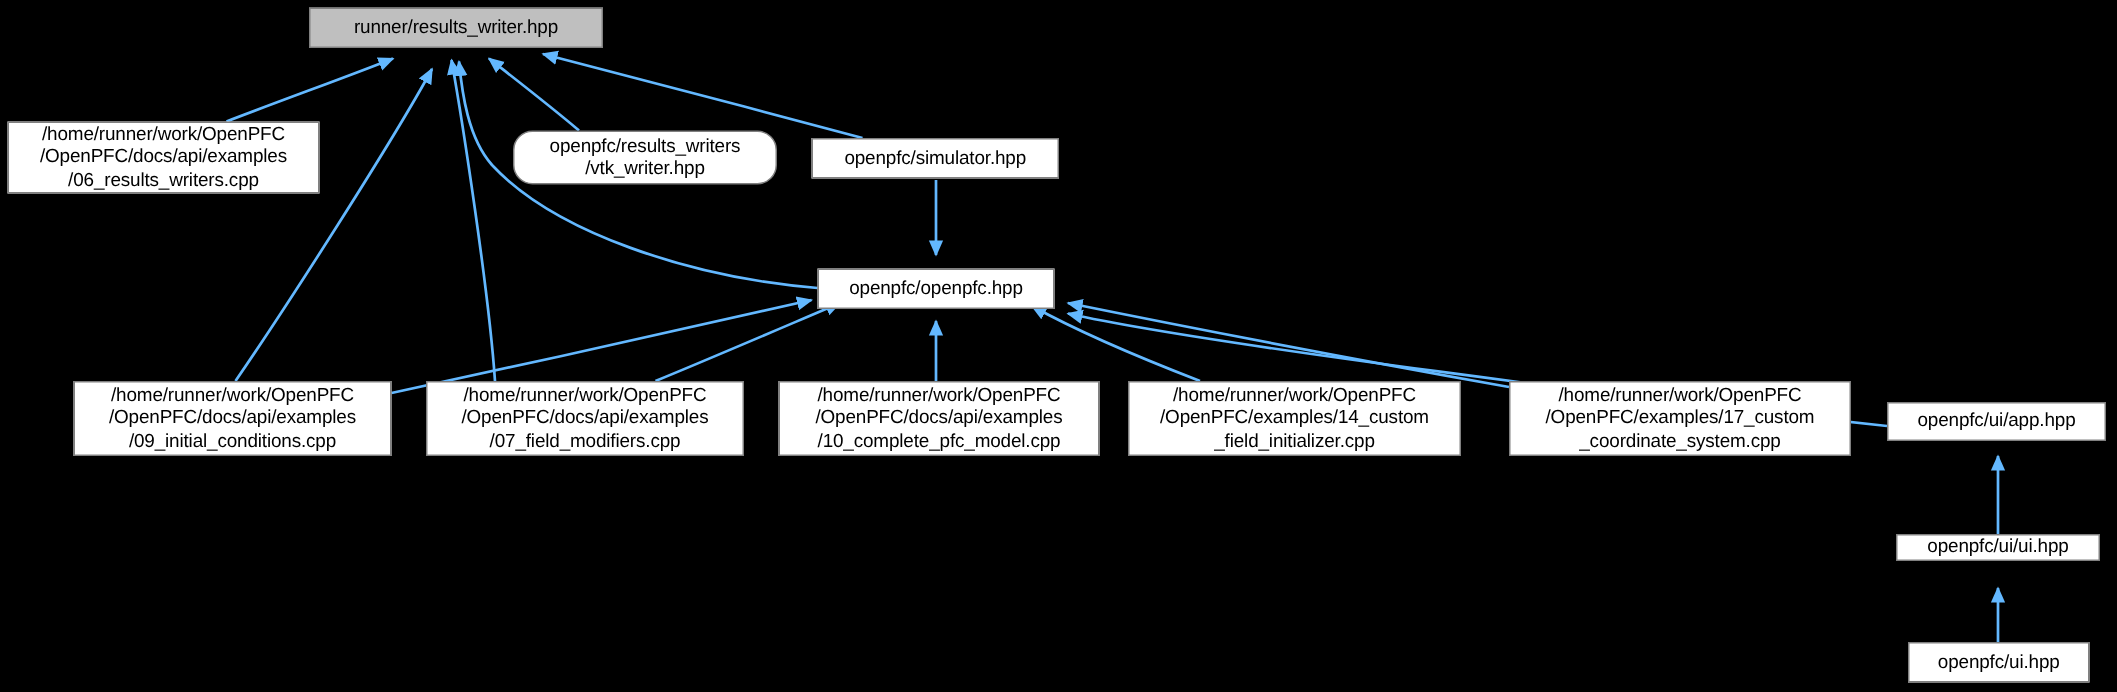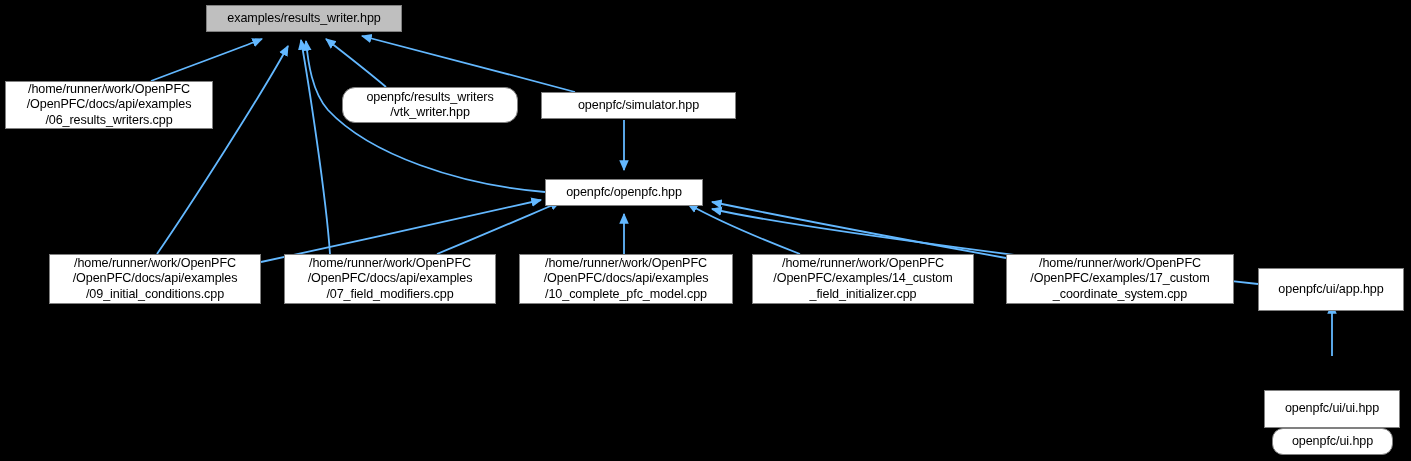--- a/index.html
+++ b/index.html
@@ -68,40 +68,40 @@
       <path d="M 261,262 C 349,243 486,213 541,200" fill="none" stroke="#63b8ff" stroke-width="1.8" marker-end="url(#arrowhead)"></path>
       <path d="M 437,254 C 476,238 527,216 560,202" fill="none" stroke="#63b8ff" stroke-width="1.8" marker-end="url(#arrowhead)"></path>
       <path d="M 624,254 L 624,214" fill="none" stroke="#63b8ff" stroke-width="1.8" marker-end="url(#arrowhead)"></path>
       <path d="M 800,254 C 756,237 715,219 688,204" fill="none" stroke="#63b8ff" stroke-width="1.8" marker-end="url(#arrowhead)"></path>
       <path d="M 1006,258 C 900,239 776,215 712,202" fill="none" stroke="#63b8ff" stroke-width="1.8" marker-end="url(#arrowhead)"></path>
       <path d="M 1258,284 C 1100,267 800,229 712,209" fill="none" stroke="#63b8ff" stroke-width="1.8" marker-end="url(#arrowhead)"></path>
       <path d="M 1332,356 L 1332,304" fill="none" stroke="#63b8ff" stroke-width="1.8" marker-end="url(#arrowhead)"></path>
       <path d="M 1332,428 L 1332,392" fill="none" stroke="#63b8ff" stroke-width="1.8" marker-end="url(#arrowhead)"></path>
     </svg>
   <div id="node-layer">
-      <div class="node-box root" style="left: 206px; top: 5px; width: 196px; height: 27px;"><span class="node-label">examples/results_writer.hpp</span></div>
+      <div class="node-box root" style="left: 206px; top: 5px; width: 196px; height: 27px;"><span class="node-label">runner/results_writer.hpp</span></div>
       <div class="node-box" style="left: 5px; top: 81px; width: 208px; height: 48px;"><span class="node-label">/home/runner/work/OpenPFC
 /OpenPFC/docs/api/examples
 /06_results_writers.cpp</span></div>
       <div class="node-box" style="left: 342px; top: 87px; width: 176px; height: 36px; border-radius: 13px;"><span class="node-label">openpfc/results_writers
 /vtk_writer.hpp</span></div>
-      <div class="node-box" style="left: 541px; top: 92px; width: 195px; height: 27px;"><span class="node-label">openpfc/simulator.hpp</span></div>
+      <div class="node-box" style="left: 541px; top: 92px; width: 165px; height: 27px;"><span class="node-label">openpfc/simulator.hpp</span></div>
       <div class="node-box" style="left: 545px; top: 179px; width: 158px; height: 27px; justify-content: center;"><span class="node-label">openpfc/openpfc.hpp</span></div>
       <div class="node-box" style="left: 49px; top: 254px; width: 212px; height: 50px;"><span class="node-label">/home/runner/work/OpenPFC
 /OpenPFC/docs/api/examples
 /09_initial_conditions.cpp</span></div>
       <div class="node-box" style="left: 284px; top: 254px; width: 212px; height: 50px;"><span class="node-label">/home/runner/work/OpenPFC
 /OpenPFC/docs/api/examples
 /07_field_modifiers.cpp</span></div>
       <div class="node-box" style="left: 519px; top: 254px; width: 214px; height: 50px;"><span class="node-label">/home/runner/work/OpenPFC
 /OpenPFC/docs/api/examples
 /10_complete_pfc_model.cpp</span></div>
       <div class="node-box" style="left: 752px; top: 254px; width: 222px; height: 50px;"><span class="node-label">/home/runner/work/OpenPFC
 /OpenPFC/examples/14_custom
 _field_initializer.cpp</span></div>
       <div class="node-box" style="left: 1006px; top: 254px; width: 228px; height: 50px;"><span class="node-label">/home/runner/work/OpenPFC
 /OpenPFC/examples/17_custom
 _coordinate_system.cpp</span></div>
-      <div class="node-box" style="left: 1258px; top: 268px; width: 146px; height: 43px;"><span class="node-label">openpfc/ui/app.hpp</span></div>
-      <div class="node-box" style="left: 1264px; top: 356px; width: 136px; height: 38px; margin-top: 34px;"><span class="node-label">openpfc/ui/ui.hpp</span></div>
-      <div class="node-box" style="left: 1272px; top: 428px; width: 121px; height: 27px; border-radius: 11px;"><span class="node-label">openpfc/ui.hpp</span></div>
+      <div class="node-box" style="left: 1258px; top: 268px; width: 146px; height: 26px;"><span class="node-label">openpfc/ui/app.hpp</span></div>
+      <div class="node-box" style="left: 1264px; top: 356px; width: 136px; height: 18px;"><span class="node-label">openpfc/ui/ui.hpp</span></div>
+      <div class="node-box" style="left: 1272px; top: 428px; width: 121px; height: 27px;"><span class="node-label">openpfc/ui.hpp</span></div>
     </div>
 </div>
 
 </body></html>

